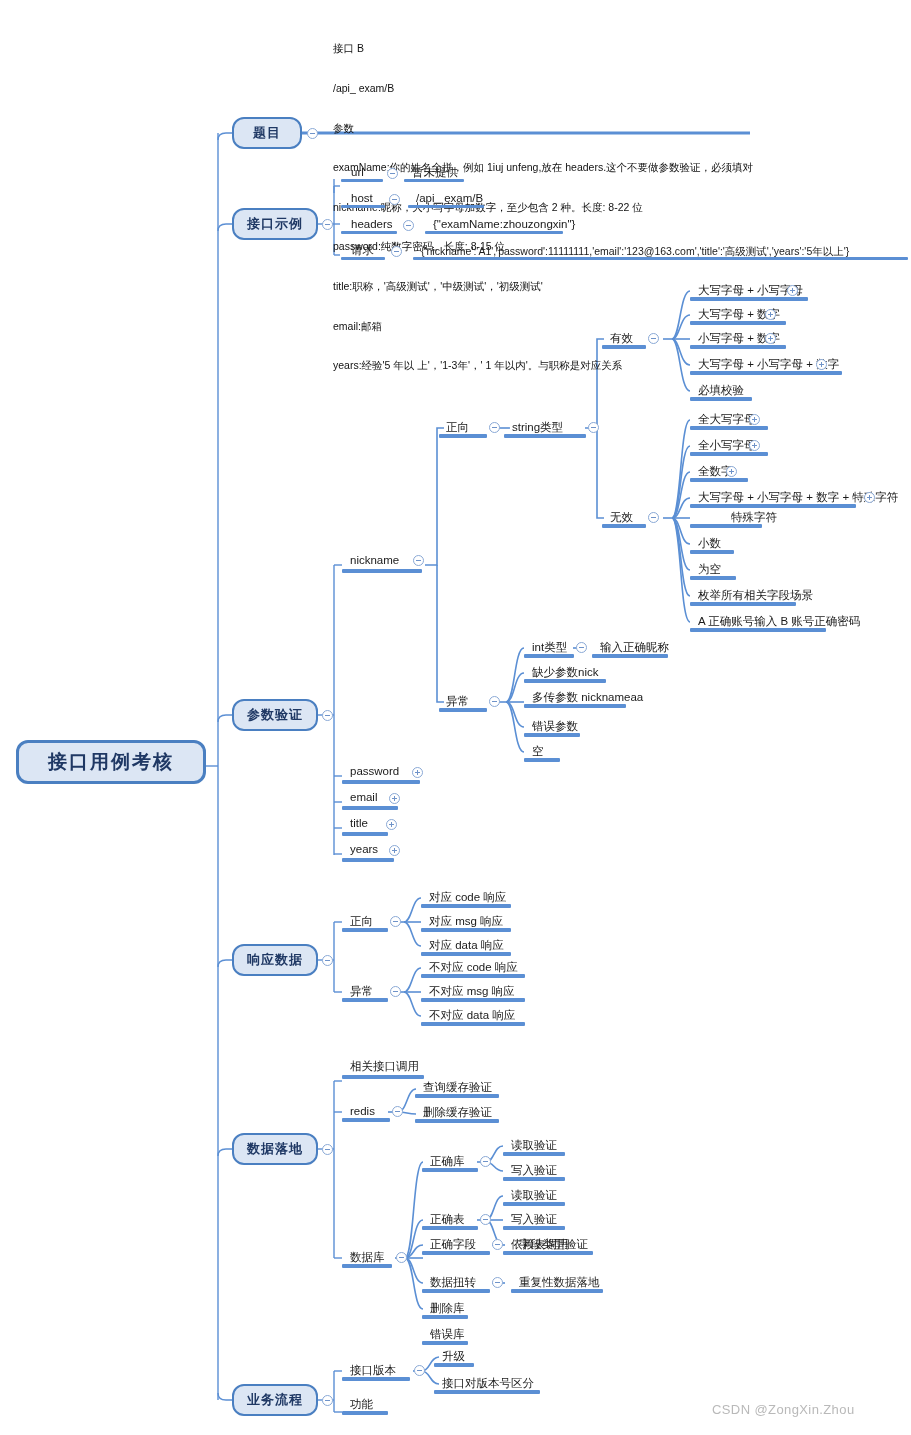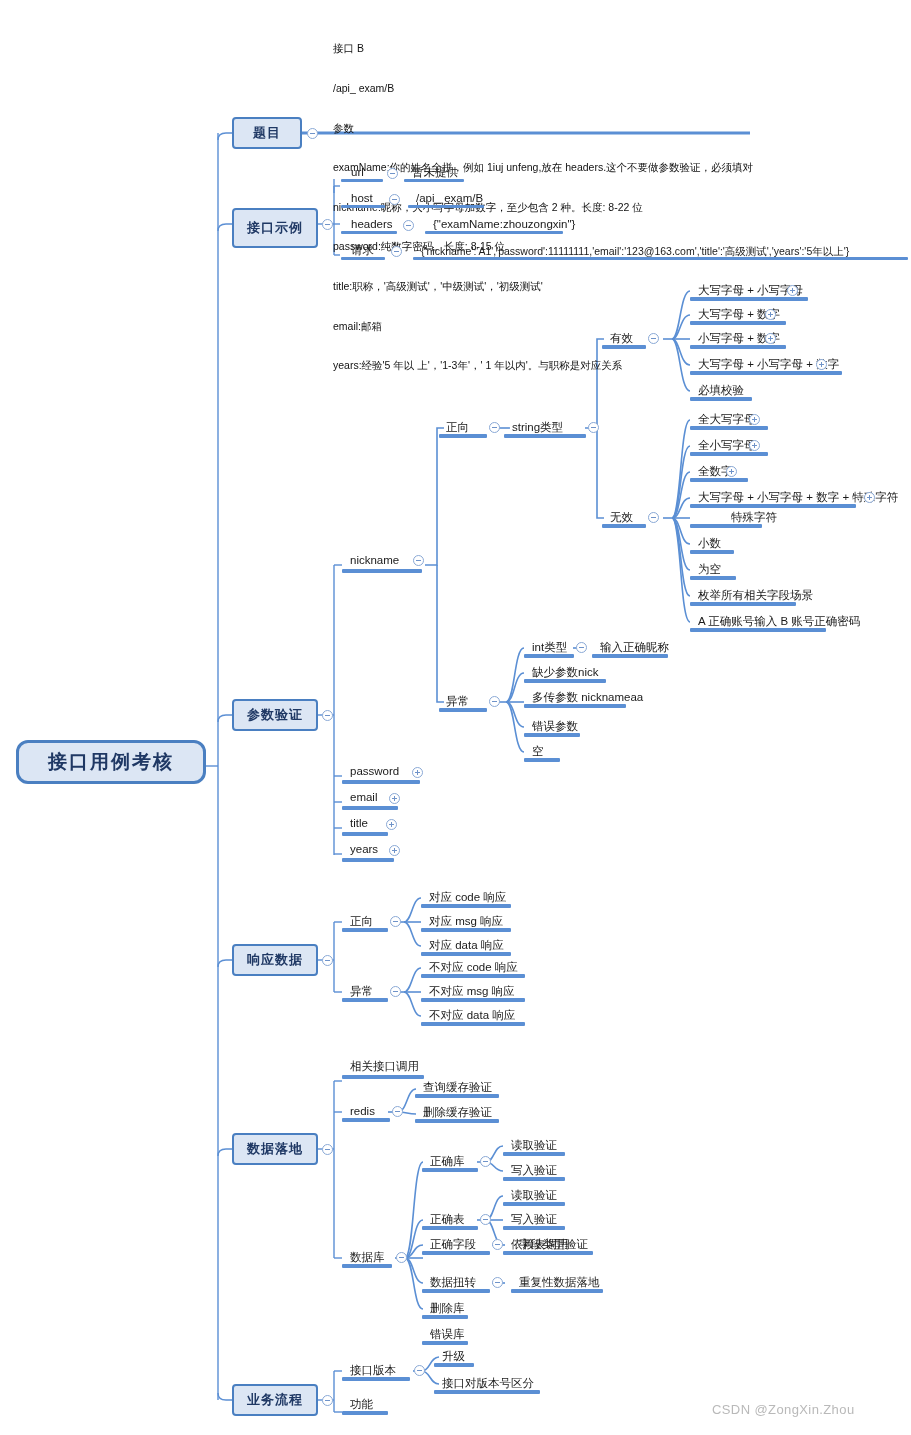--- a/index.html
+++ b/index.html
@@ -25,21 +25,21 @@
     font-weight: bold;
     letter-spacing: 2px;
   }
 
   
   .branch-node {
     position: absolute;
     display: flex; align-items: center; justify-content: center;
     background: #dce6f4;
     border: 2px solid #4a7fc1;
-    border-radius: 4px;
+    border-radius: 12px;
     color: #1f3864;
     font-size: 13px;
     font-weight: bold;
     letter-spacing: 1px;
   }
 
   
   .leaf {
     position: absolute;
     color: #1a1a1a;
@@ -264,21 +264,21 @@
 
   <div class="root-node" style="left:16px; top:740px; width:190px; height:44px;">
     <span>接口用例考核</span>
   </div>
 
   <div class="branch-node" style="left:232px; top:117px; width:70px; height:32px;">
     <span>题目</span>
   </div>
   <div class="toggle" style="left:307px; top:128px;"></div>
 
-  <div class="branch-node" style="left:232px; top:208px; width:86px; height:40px;">
+  <div class="branch-node" style="left:232px; top:208px; width:86px; height:32px;">
     <span>接口示例</span>
   </div>
   <div class="toggle" style="left:322px; top:219px;"></div>
 
   <div class="branch-node" style="left:232px; top:699px; width:86px; height:32px;">
     <span>参数验证</span>
   </div>
   <div class="toggle" style="left:322px; top:710px;"></div>
 
   <div class="branch-node" style="left:232px; top:944px; width:86px; height:32px;">

